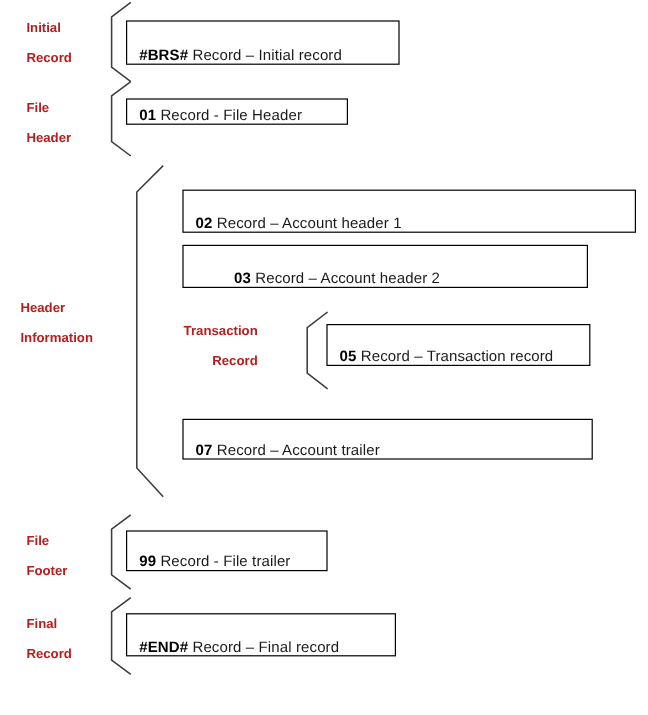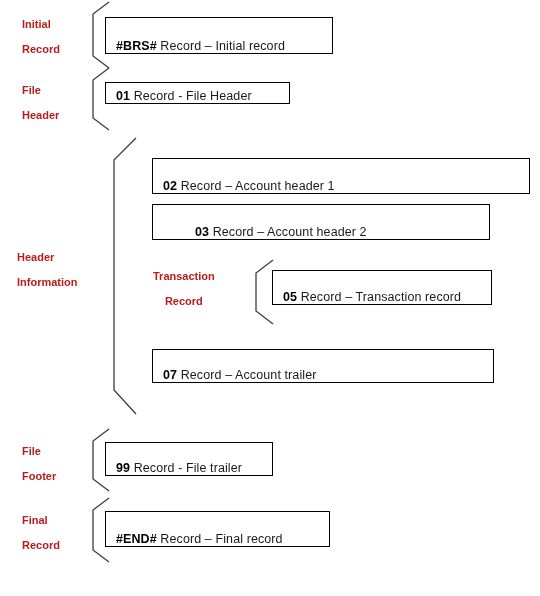--- a/index.html
+++ b/index.html
@@ -24,21 +24,21 @@
     font-weight: bold;
     font-size: 11px;
     line-height: 25px;
     color: #b91c1c;
     white-space: nowrap;
   }
   .group-label .ln {
     display: block;
   }
   .group-label.align-right .ln {
-    text-align: center;
+    text-align: right;
   }
   
   .record-box {
     position: absolute;
     box-sizing: border-box;
     border: 1.2px solid #000000;
     background: #ffffff;
     display: flex;
     align-items: flex-end;
   }

